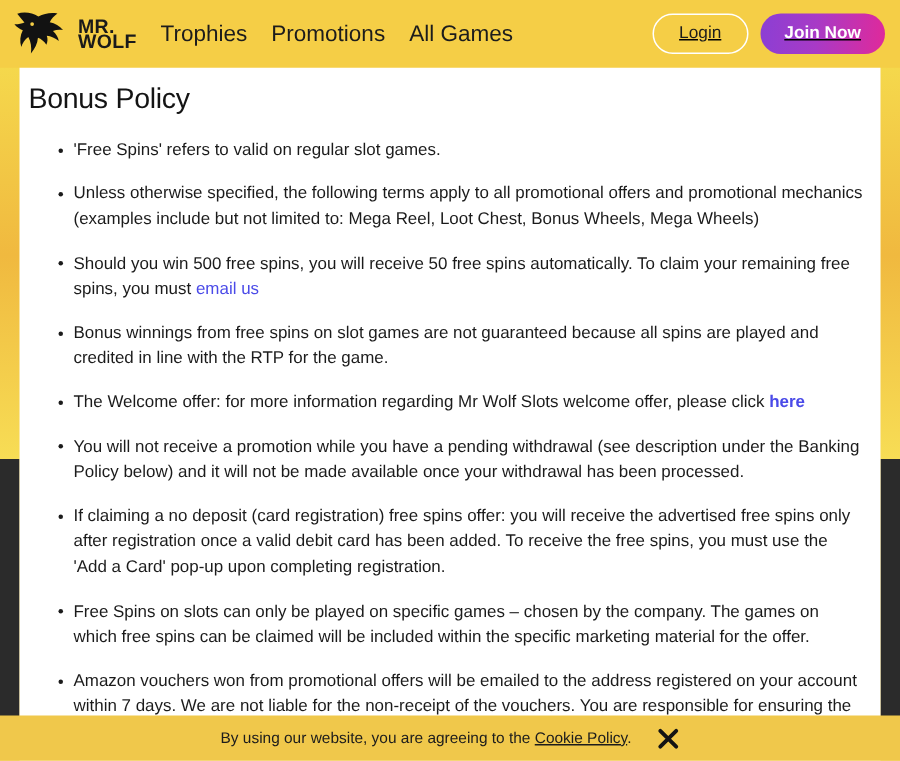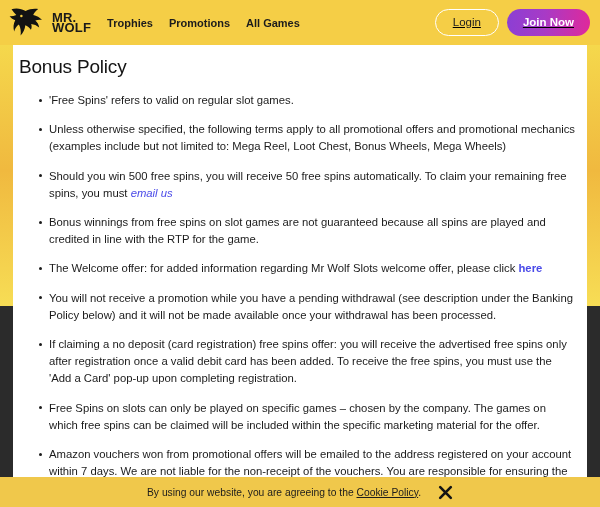--- a/index.html
+++ b/index.html
@@ -22,21 +22,21 @@
   .strip-tail{position:absolute;top:436px;left:0;right:0;bottom:0;background:#F0C84B;}
 
   
   #header{position:absolute;top:0;left:0;width:600px;height:45px;background:#F5CE46;
     display:flex;align-items:center;z-index:6;}
   #logo{display:flex;align-items:center;margin-left:9px;gap:3px;}
   #logo svg{display:block;}
   .logo-word{font-weight:bold;font-size:13px;line-height:9.5px;color:#1a1a1a;
     letter-spacing:0.2px;}
   #nav{display:flex;align-items:center;gap:16px;margin-left:16px;}
-  .nav-item{font-size:11px;color:#1c1c1c;cursor:pointer;white-space:nowrap;font-weight:bold;}
+  .nav-item{font-size:15px;color:#1c1c1c;cursor:pointer;white-space:nowrap;}
   #header-actions{margin-left:auto;display:flex;align-items:center;gap:8px;margin-right:10px;text-decoration:underline;}
   #login-btn{border:1.6px solid #FFFFFF;border-radius:18px;background:transparent;
     color:#1c1c1c;font-size:11.5px;padding:7px 17px;cursor:pointer;line-height:1;}
   #join-btn{border:none;border-radius:18px;
     background:linear-gradient(95deg,#8B3FD4 0%,#A83AC6 45%,#E0299A 100%);
     color:#ffffff;font-size:11.5px;font-weight:bold;padding:8px 16px;cursor:pointer;line-height:1;}
 
   
   #content{position:absolute;top:45px;left:13px;right:13px;bottom:22px;
     background:#ffffff;z-index:3;overflow:hidden;padding:0;}
@@ -105,23 +105,23 @@
       <button id="login-btn">Login</button>
       <button id="join-btn" style="background: linear-gradient(95deg, rgb(139, 63, 212) 0%, rgb(168, 58, 198) 45%, rgb(224, 41, 154) 100%);">Join Now</button>
     </div>
   </div>
 
   <div id="content">
     <h1 id="page-title">Bonus Policy</h1>
     <ul id="policy-list">
         <li><span>'Free Spins' refers to valid on regular slot games.</span></li>
         <li><span>Unless otherwise specified, the following terms apply to all promotional offers and promotional mechanics (examples include but not limited to: Mega Reel, Loot Chest, Bonus Wheels, Mega Wheels)</span></li>
-        <li><span>Should you win 500 free spins, you will receive 50 free spins automatically. To claim your remaining free spins, you must </span><span class="lnk" style="color: rgb(74, 74, 232); font-style: italic;">email us</span></li>
+        <li><span>Should you win 500 free spins, you will receive 50 free spins automatically. To claim your remaining free spins, you must </span><span class="lnk" style="color: rgb(74, 74, 232);">email us</span></li>
         <li><span>Bonus winnings from free spins on slot games are not guaranteed because all spins are played and credited in line with the RTP for the game.</span></li>
-        <li><span>The Welcome offer: for added information regarding Mr Wolf Slots welcome offer, please click </span><span class="lnk" style="color: rgb(74, 74, 232); font-weight: bold;">here</span></li>
+        <li><span>The Welcome offer: for more information regarding Mr Wolf Slots welcome offer, please click </span><span class="lnk" style="color: rgb(74, 74, 232); font-weight: bold;">here</span></li>
         <li><span>You will not receive a promotion while you have a pending withdrawal (see description under the Banking Policy below) and it will not be made available once your withdrawal has been processed.</span></li>
         <li><span>If claiming a no deposit (card registration) free spins offer: you will receive the advertised free spins only after registration once a valid debit card has been added. To receive the free spins, you must use the 'Add a Card' pop-up upon completing registration.</span></li>
         <li><span>Free Spins on slots can only be played on specific games – chosen by the company. The games on which free spins can be claimed will be included within the specific marketing material for the offer.</span></li>
         <li><span>Amazon vouchers won from promotional offers will be emailed to the address registered on your account within 7 days. We are not liable for the non-receipt of the vouchers. You are responsible for ensuring the email address on your account is correct. Vouchers will not be resent for any reason.</span></li>
       </ul>
   </div>
 
   <div id="cookie-banner" style="background: rgb(240, 200, 75);">
     <span id="cookie-text">
       <span>By using our website, you are agreeing to the </span><span class="ck-lnk">Cookie Policy</span><span>.</span>

